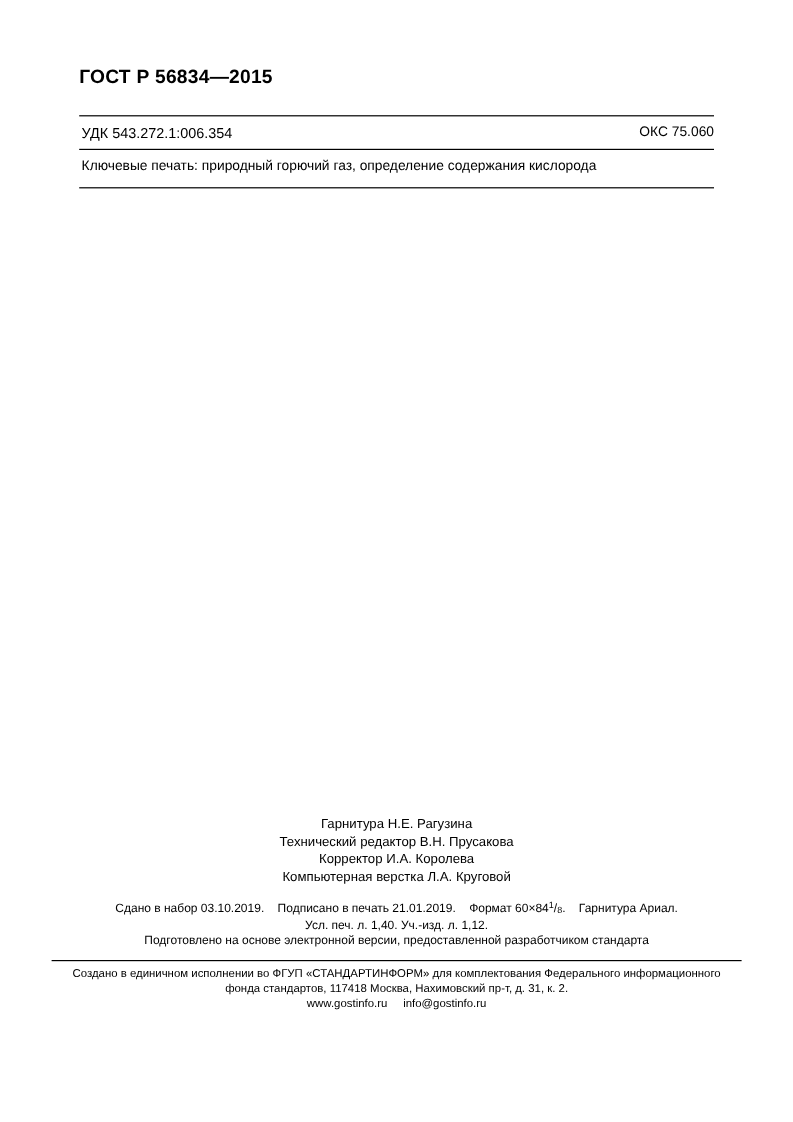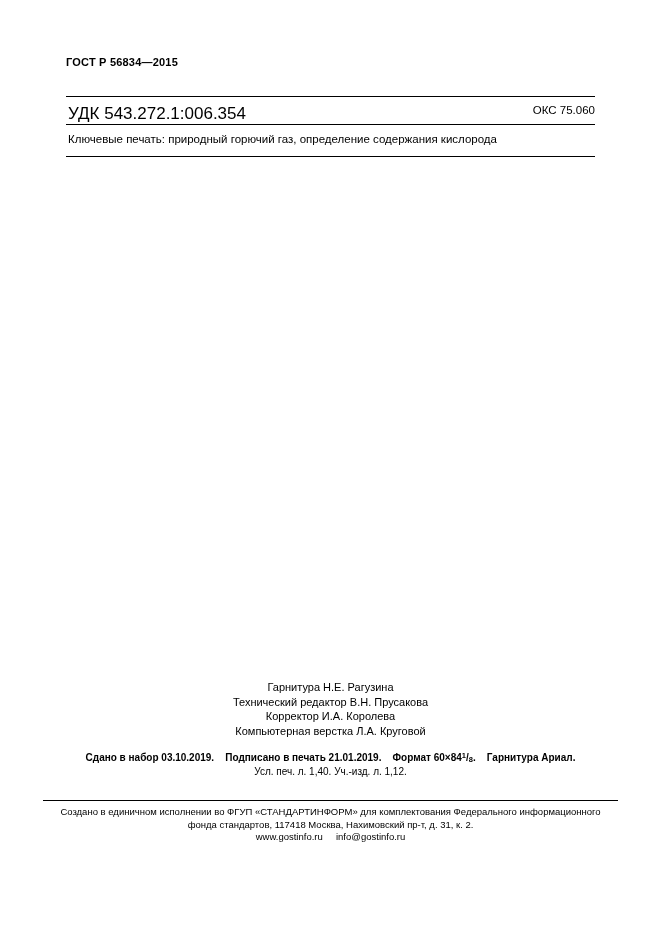--- a/index.html
+++ b/index.html
@@ -22,21 +22,21 @@
     top: 0;
     width: 661px;
     height: 935px;
   }
 
   
   .std-number {
     position: absolute;
     left: 66px;
     top: 56px;
-    font-size: 11px;
+    font-size: 16px;
     font-weight: bold;
     letter-spacing: 0.2px;
     text-align: right;
   }
 
   
   .rule {
     position: absolute;
     left: 66px;
     width: 529px;
@@ -44,21 +44,21 @@
   }
   .rule-top { top: 96px; }
   .rule-mid { top: 124px; }
   .rule-bottom { top: 156px; }
 
   
   .udk {
     position: absolute;
     left: 68px;
     top: 104px;
-    font-size: 17px;
+    font-size: 12px;
   }
   .oks {
     position: absolute;
     right: 66px;
     top: 104px;
     font-size: 11.5px;
     margin-left: 46px;
   }
 
   
@@ -88,21 +88,21 @@
   
   .printinfo {
     position: absolute;
     left: 0;
     top: 751px;
     width: 661px;
     text-align: center;
     font-size: 10px;
     line-height: 13.5px;
   }
-  .printinfo .line1 span { white-space: pre; font-weight: bold; }
+  .printinfo .line1 span { white-space: pre; }
   .printinfo .frac {
     display: inline-block;
     position: relative;
     font-size: 10px;
   }
   .printinfo sup, .printinfo sub {
     font-size: 7.5px;
     line-height: 0;
   }
   .printinfo sup { vertical-align: 0.45em; }
@@ -164,20 +164,21 @@
     </div>
   </div>
 
   <div class="printinfo">
     <div class="line1">
       <span>Сдано в набор 03.10.2019.</span><span>    </span><span>Подписано в печать 21.01.2019.</span><span>    </span><span>Формат 60×84</span><span class="frac"><sup>1</sup>/<sub>8</sub></span><span>.    </span><span>Гарнитура Ариал.</span>
     </div>
     <div class="line2">
       <span>Усл. печ. л. 1,40.</span><span>    </span><span>Уч.-изд. л. 1,12.</span>
     </div>
+    <div class="line3">Подготовлено на основе электронной версии, предоставленной разработчиком стандарта</div>
   </div>
 
   <div class="footer-rule"></div>
 
   <div class="footer">
     <div>Создано в единичном исполнении во ФГУП «СТАНДАРТИНФОРМ» для комплектования Федерального информационного</div>
     <div>фонда стандартов, 117418 Москва, Нахимовский пр-т, д. 31, к. 2.</div>
     <div class="weblinks">
       <span>www.gostinfo.ru</span><span>     </span><span>info@gostinfo.ru</span>
     </div>

